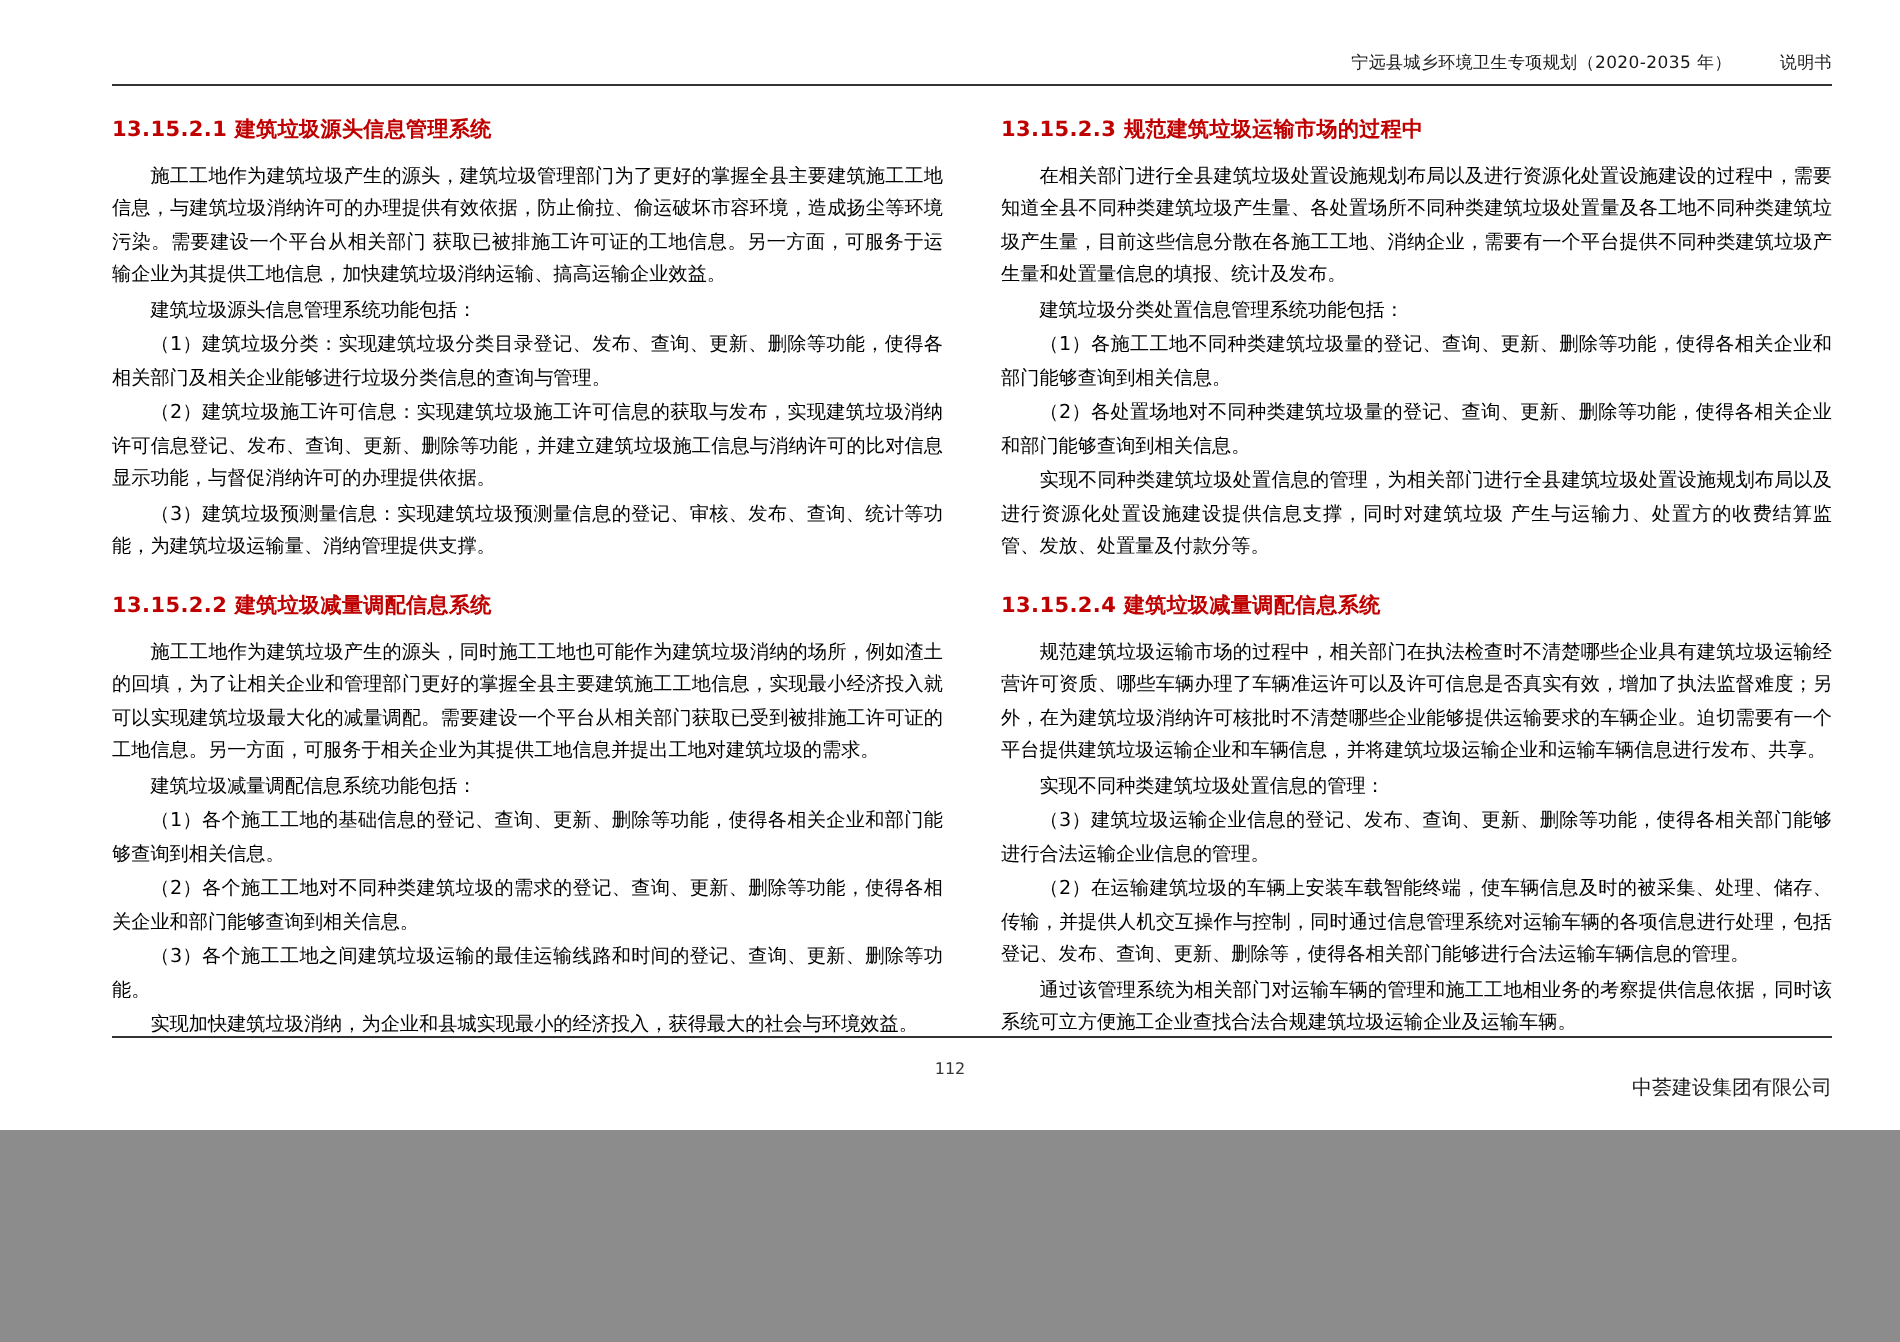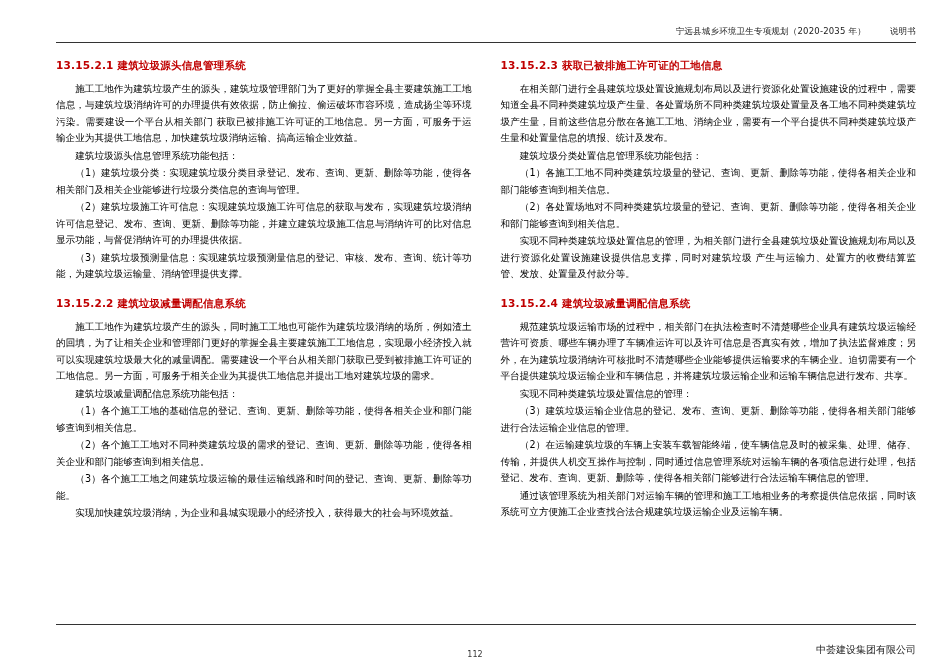--- a/index.html
+++ b/index.html
@@ -3,21 +3,21 @@
 <meta charset="utf-8">
 <style>
   html, body {
     margin: 0;
     padding: 0;
     background: #8c8c8c;
   }
   .page {
     position: relative;
     width: 950px;
-    height: 671px;
+    height: 565px;
     margin: 0 auto;
     background: #ffffff;
     box-sizing: border-box;
     font-family: "DejaVu Sans", "Liberation Sans", sans-serif;
     color: #000000;
     overflow: hidden;
   }
   
   .running-header {
     position: absolute;
@@ -81,21 +81,21 @@
     line-height: 1.72;
     margin: 0 0 1px 0;
     text-align: justify;
     text-justify: inter-ideograph;
     text-indent: 2em;
     color: #000;
   }
   
   .page-number {
     position: absolute;
-    bottom: 12px;
+    bottom: 26px;
     left: 0;
     right: 0;
     text-align: center;
     font-size: 8px;
     color: #333;
   }
   .footer-right {
     position: absolute;
     bottom: 14px;
     right: 34px;
@@ -126,21 +126,21 @@
       <h2 class="sec-title spaced">13.15.2.2  建筑垃圾减量调配信息系统</h2>
       <p class="para">施工工地作为建筑垃圾产生的源头，同时施工工地也可能作为建筑垃圾消纳的场所，例如渣土的回填，为了让相关企业和管理部门更好的掌握全县主要建筑施工工地信息，实现最小经济投入就可以实现建筑垃圾最大化的减量调配。需要建设一个平台从相关部门获取已受到被排施工许可证的工地信息。另一方面，可服务于相关企业为其提供工地信息并提出工地对建筑垃圾的需求。</p>
       <p class="para">建筑垃圾减量调配信息系统功能包括：</p>
       <p class="para">（1）各个施工工地的基础信息的登记、查询、更新、删除等功能，使得各相关企业和部门能够查询到相关信息。</p>
       <p class="para">（2）各个施工工地对不同种类建筑垃圾的需求的登记、查询、更新、删除等功能，使得各相关企业和部门能够查询到相关信息。</p>
       <p class="para">（3）各个施工工地之间建筑垃圾运输的最佳运输线路和时间的登记、查询、更新、删除等功能。</p>
       <p class="para">实现加快建筑垃圾消纳，为企业和县城实现最小的经济投入，获得最大的社会与环境效益。</p>
     </div>
 
     <div class="col right">
-      <h2 class="sec-title">13.15.2.3  获取已被排施工许可证的工地信息</h2>
+      <h2 class="sec-title">13.15.2.3  规范建筑垃圾运输市场的过程中</h2>
       <p class="para">在相关部门进行全县建筑垃圾处置设施规划布局以及进行资源化处置设施建设的过程中，需要知道全县不同种类建筑垃圾产生量、各处置场所不同种类建筑垃圾处置量及各工地不同种类建筑垃圾产生量，目前这些信息分散在各施工工地、消纳企业，需要有一个平台提供不同种类建筑垃圾产生量和处置量信息的填报、统计及发布。</p>
       <p class="para">建筑垃圾分类处置信息管理系统功能包括：</p>
       <p class="para">（1）各施工工地不同种类建筑垃圾量的登记、查询、更新、删除等功能，使得各相关企业和部门能够查询到相关信息。</p>
       <p class="para">（2）各处置场地对不同种类建筑垃圾量的登记、查询、更新、删除等功能，使得各相关企业和部门能够查询到相关信息。</p>
       <p class="para">实现不同种类建筑垃圾处置信息的管理，为相关部门进行全县建筑垃圾处置设施规划布局以及进行资源化处置设施建设提供信息支撑，同时对建筑垃圾 产生与运输力、处置方的收费结算监管、发放、处置量及付款分等。</p>
 
       <h2 class="sec-title spaced">13.15.2.4  建筑垃圾减量调配信息系统</h2>
       <p class="para">规范建筑垃圾运输市场的过程中，相关部门在执法检查时不清楚哪些企业具有建筑垃圾运输经营许可资质、哪些车辆办理了车辆准运许可以及许可信息是否真实有效，增加了执法监督难度；另外，在为建筑垃圾消纳许可核批时不清楚哪些企业能够提供运输要求的车辆企业。迫切需要有一个平台提供建筑垃圾运输企业和车辆信息，并将建筑垃圾运输企业和运输车辆信息进行发布、共享。</p>
       <p class="para">实现不同种类建筑垃圾处置信息的管理：</p>
       <p class="para">（3）建筑垃圾运输企业信息的登记、发布、查询、更新、删除等功能，使得各相关部门能够进行合法运输企业信息的管理。</p>

